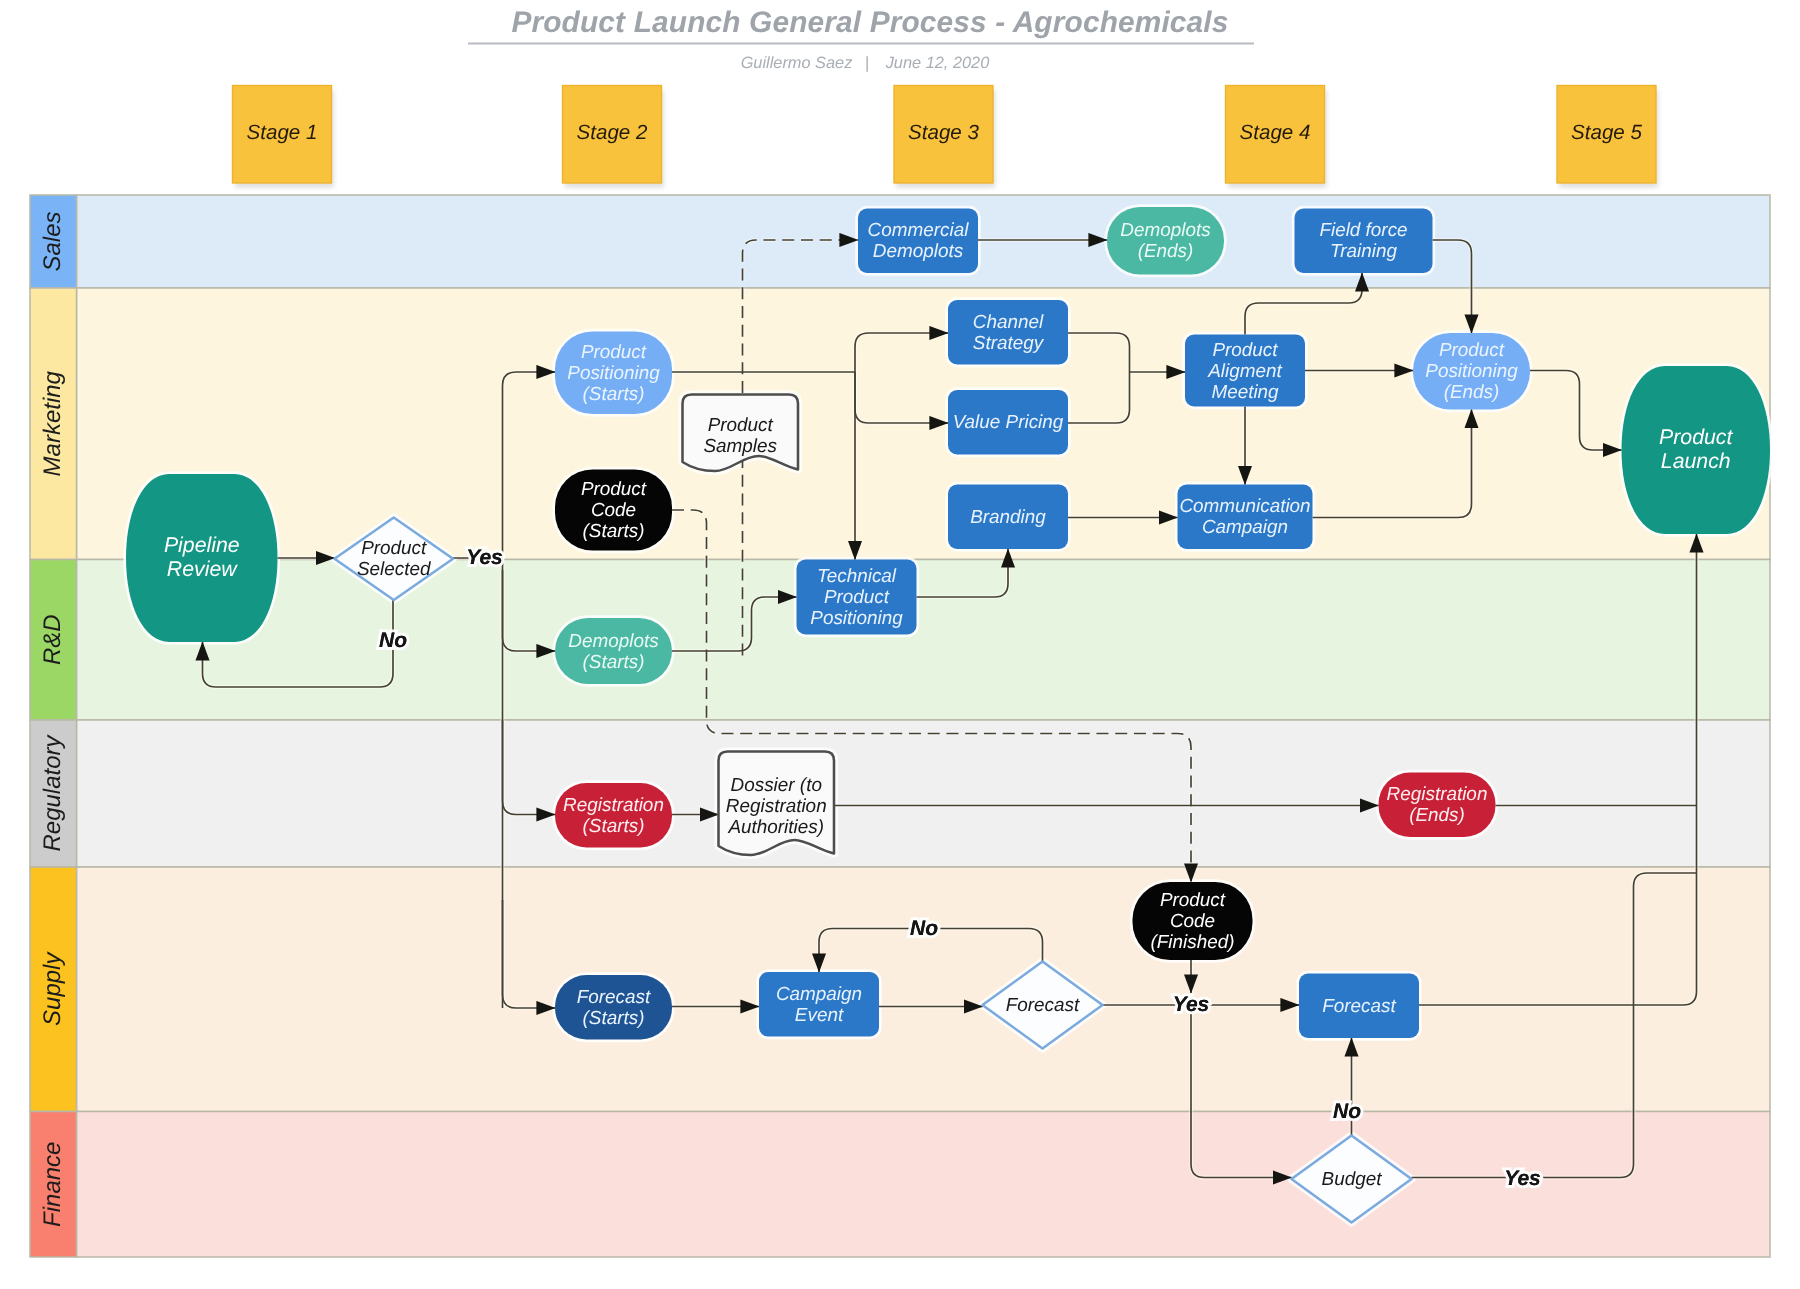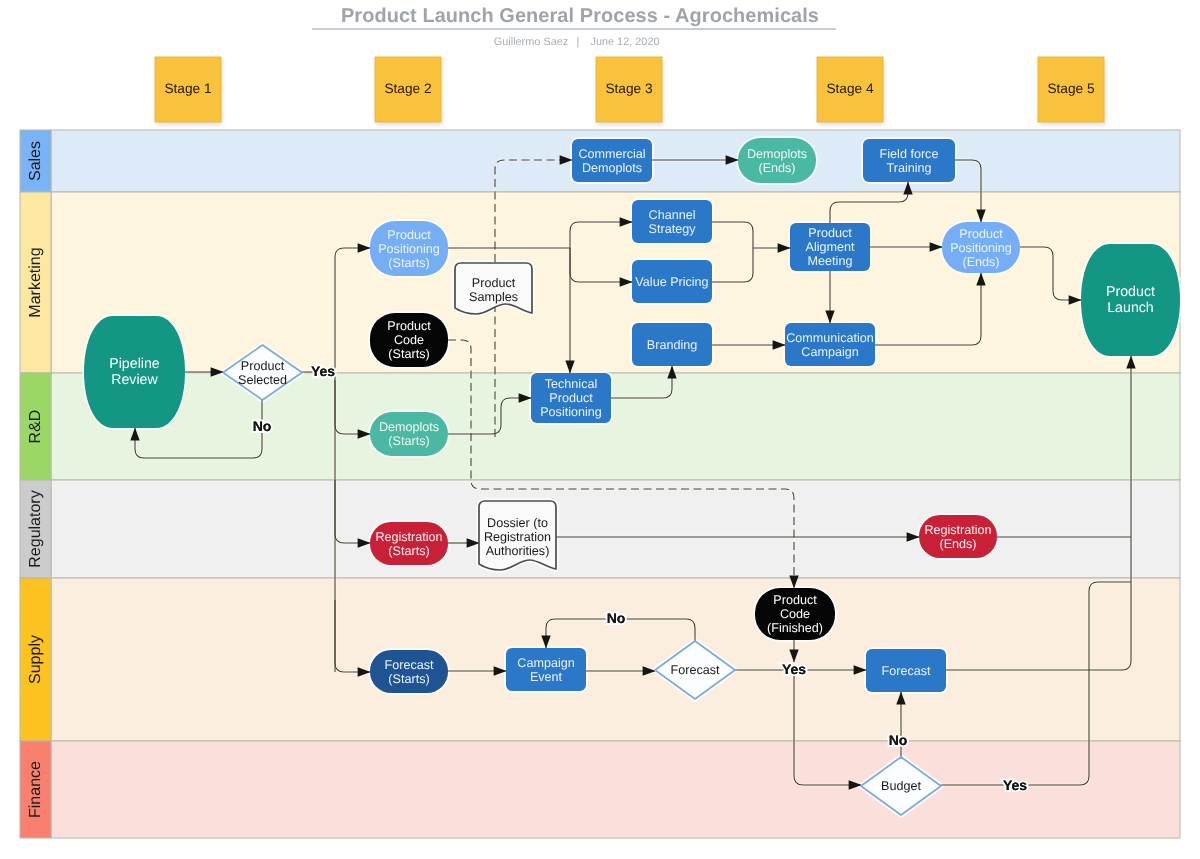--- a/index.html
+++ b/index.html
@@ -1,21 +1,21 @@
 <!DOCTYPE html>
 <html><head>
 <meta charset="utf-8">
 <title>Product Launch General Process - Agrochemicals</title>
 <style>
   html,body{margin:0;padding:0;background:#ffffff;}
   body{width:1200px;height:859px;overflow:hidden;
        font-family:"Liberation Sans",sans-serif;
        -webkit-font-smoothing:antialiased;
        text-rendering:geometricPrecision;}
-  #root{position:relative;width:1200px;height:859px;}
+  #root{position:relative;width:1200px;height:859px;font-style:italic;}
   svg#canvas{position:absolute;left:0;top:0;display:block;}
   .doc-title{font-size:19.9px;font-weight:bold;fill:#9ea4aa;letter-spacing:.1px;}
   .doc-sub{font-size:10.9px;fill:#a8aeb4;}
   .stage-label{font-size:13.7px;fill:#231b0a;}
   .lane-label{font-size:16px;fill:#1c1c1c;}
   .node-label{font-size:12.6px;}
   .edge-label{font-size:14px;font-weight:bold;fill:#151515;}
   .edge-label.halo{stroke:#ffffff;stroke-width:4;paint-order:stroke;opacity:.95;}
   .conn{fill:none;stroke:#45402f;stroke-width:1.1;}
   .conn.halo{stroke:#ffffff;stroke-width:2.8;opacity:.45;}

